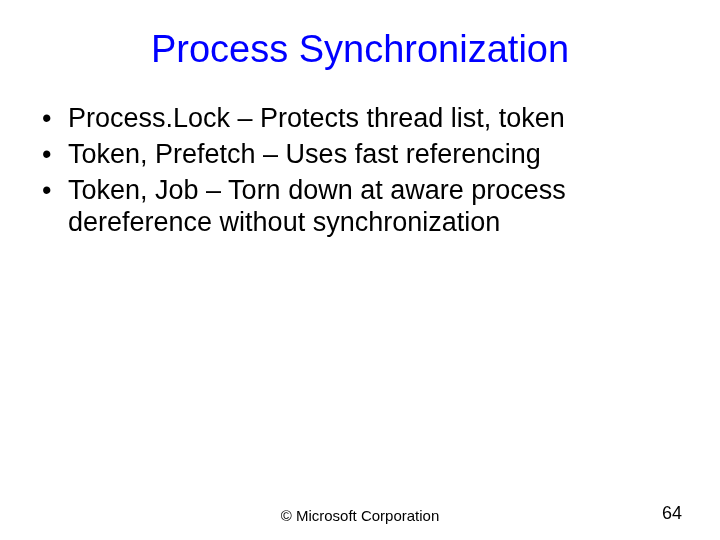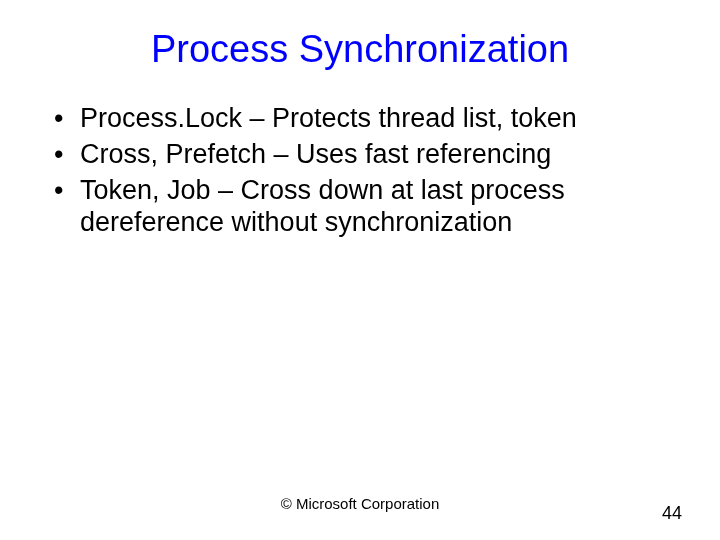--- a/index.html
+++ b/index.html
@@ -21,21 +21,20 @@
   .title {
     color: #0000ff;
     font-size: 38px;
     text-align: center;
     padding-top: 28px;
     padding-bottom: 10px;
     font-weight: normal;
   }
   .body {
     padding: 22px 40px 0 40px;
-    margin-left: 12px;
   }
   ul.bullets {
     list-style: none;
     margin: 0;
     padding: 0;
   }
   ul.bullets li {
     color: #000000;
     font-size: 27px;
     line-height: 1.18;
@@ -59,41 +58,41 @@
     box-sizing: border-box;
     padding: 0 38px 0 0;
   }
   .copyright {
     position: absolute;
     left: 0;
     width: 720px;
     text-align: center;
     font-size: 15px;
     color: #000000;
-    bottom: 12px;
+    bottom: 0;
   }
   .pagenum {
     position: absolute;
     right: 38px;
     bottom: 0;
     font-size: 18px;
     color: #000000;
   }
 </style>
 </head>
 <body>
 
 <div class="slide">
   <div class="title">Process Synchronization</div>
 
   <div class="body">
     <ul class="bullets">
       <li>Process.Lock – Protects thread list, token</li>
-      <li>Cross, Prefetch – Uses fast referencing</li>
-      <li>Token, Job – Cross down at last process dereference without synchronization</li>
+      <li>Token, Prefetch – Uses fast referencing</li>
+      <li>Token, Job – Torn down at aware process dereference without synchronization</li>
     </ul>
   </div>
 
   <div class="footer">
     <div class="copyright">© Microsoft Corporation</div>
-    <div class="pagenum">44</div>
+    <div class="pagenum">64</div>
   </div>
 </div>
 
 </body></html>

